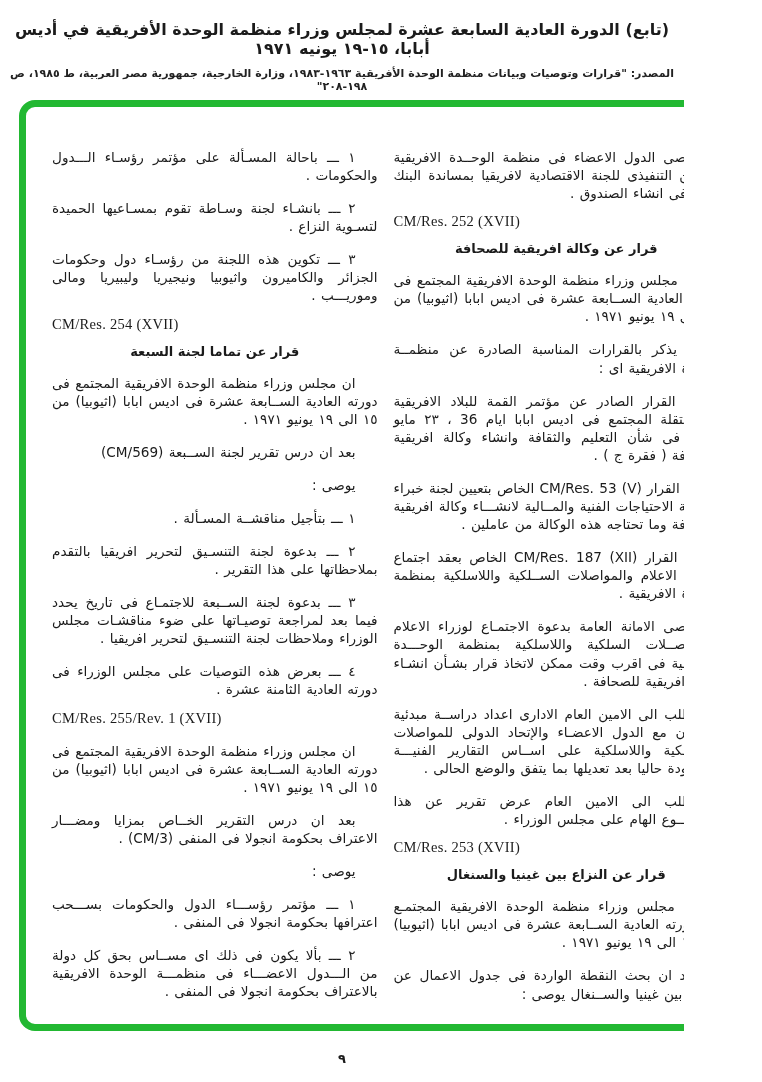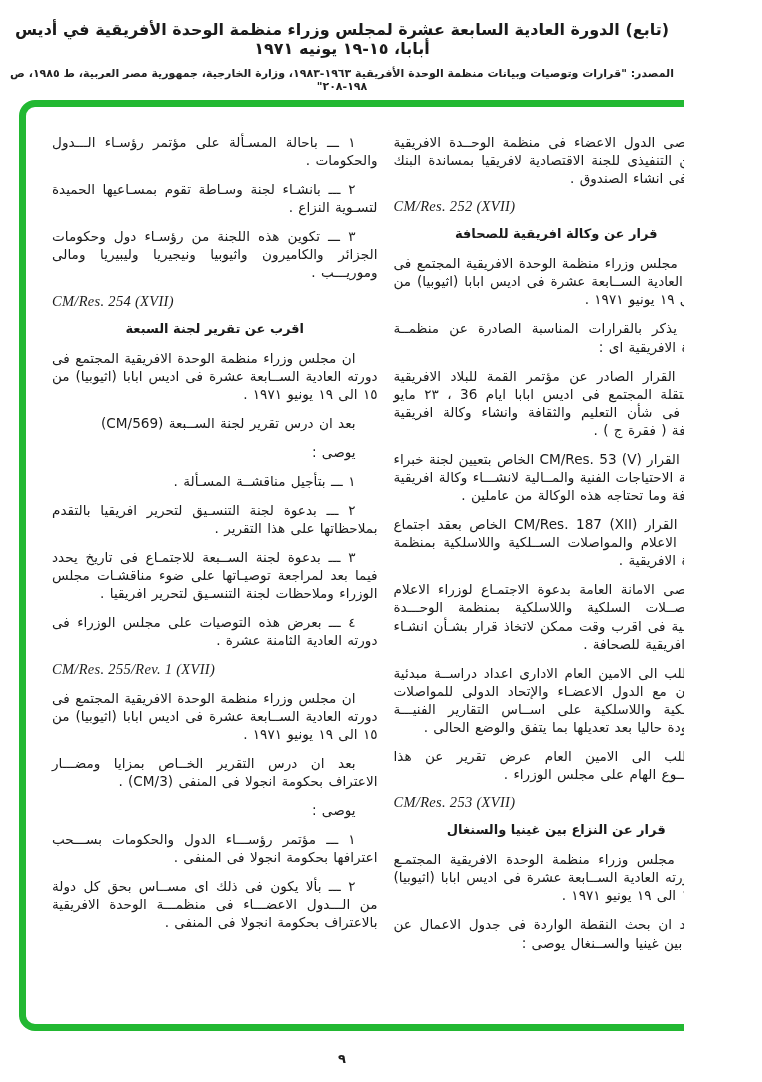--- a/index.html
+++ b/index.html
@@ -39,31 +39,30 @@
     padding:26px 20px 14px 26px;
     overflow:hidden;
   }
   .col{flex:1 1 0;min-width:0;}
   .para{
     direction:rtl;
     font-size:13.6px;
     line-height:1.33;
     text-align:justify;
     text-indent:22px;
-    margin:0 0 11px 0;
+    margin:15px 0 11px 0;
     word-spacing:1px;
   }
   .res-line{
     direction:ltr;
     text-align:left;
     font-family:"Liberation Serif", serif;
     font-size:14.5px;
     margin:7px 0 11px 0;
     letter-spacing:.3px;
-    font-style:italic;
   }
   .res-heading{
     direction:rtl;
     text-align:center;
     font-weight:bold;
     font-size:13px;
     margin:4px 0 13px 0;
   }
   .page-number{
     position:absolute;
@@ -100,21 +99,21 @@
           <div class="res-line">CM/Res. 253 (XVII)</div>
           <div class="res-heading">قرار عن النزاع بين غينيا والسنغال</div>
           <p class="para">ان مجلس وزراء منظمة الوحدة الافريقية المجتمـع فى دورته العادية الســابعة عشرة فى اديس ابابا (اثيوبيا) من ١٥ الى ١٩ يونيو ١٩٧١ .</p>
           <p class="para">بعد ان بحث النقطة الواردة فى جدول الاعمال عن النزاع بين غينيا والســنغال يوصى :</p>
         </div>
       <div class="col">
           <p class="para">١ ـــ باحالة المسـألة على مؤتمر رؤسـاء الـــدول والحكومات .</p>
           <p class="para">٢ ـــ بانشـاء لجنة وسـاطة تقوم بمسـاعيها الحميدة لتسـوية النزاع .</p>
           <p class="para">٣ ـــ تكوين هذه اللجنة من رؤسـاء دول وحكومات الجزائر والكاميرون واثيوبيا ونيجيريا وليبيريا ومالى وموريـــب .</p>
           <div class="res-line">CM/Res. 254 (XVII)</div>
-          <div class="res-heading">اقرب عن تقرير لجنة السبعة</div>
+          <div class="res-heading">قرار عن تماما لجنة السبعة</div>
           <p class="para">ان مجلس وزراء منظمة الوحدة الافريقية المجتمع فى دورته العادية الســابعة عشرة فى اديس ابابا (اثيوبيا) من ١٥ الى ١٩ يونيو ١٩٧١ .</p>
           <p class="para">بعد ان درس تقرير لجنة الســبعة (CM/569)</p>
           <p class="para">يوصى :</p>
           <p class="para">١ ـــ بتأجيل مناقشــة المسـألة .</p>
           <p class="para">٢ ـــ بدعوة لجنة التنسـيق لتحرير افريقيا بالتقدم بملاحظاتها على هذا التقرير .</p>
           <p class="para">٣ ـــ بدعوة لجنة الســبعة للاجتمـاع فى تاريخ يحدد فيما بعد لمراجعة توصيـاتها على ضوء مناقشـات مجلس الوزراء وملاحظات لجنة التنسـيق لتحرير افريقيا .</p>
           <p class="para">٤ ـــ بعرض هذه التوصيات على مجلس الوزراء فى دورته العادية الثامنة عشرة .</p>
           <div class="res-line">CM/Res. 255/Rev. 1 (XVII)</div>
           <p class="para">ان مجلس وزراء منظمة الوحدة الافريقية المجتمع فى دورته العادية الســابعة عشرة فى اديس ابابا (اثيوبيا) من ١٥ الى ١٩ يونيو ١٩٧١ .</p>
           <p class="para">بعد ان درس التقرير الخــاص بمزايا ومضـــار الاعتراف بحكومة انجولا فى المنفى (CM/3) .</p>

